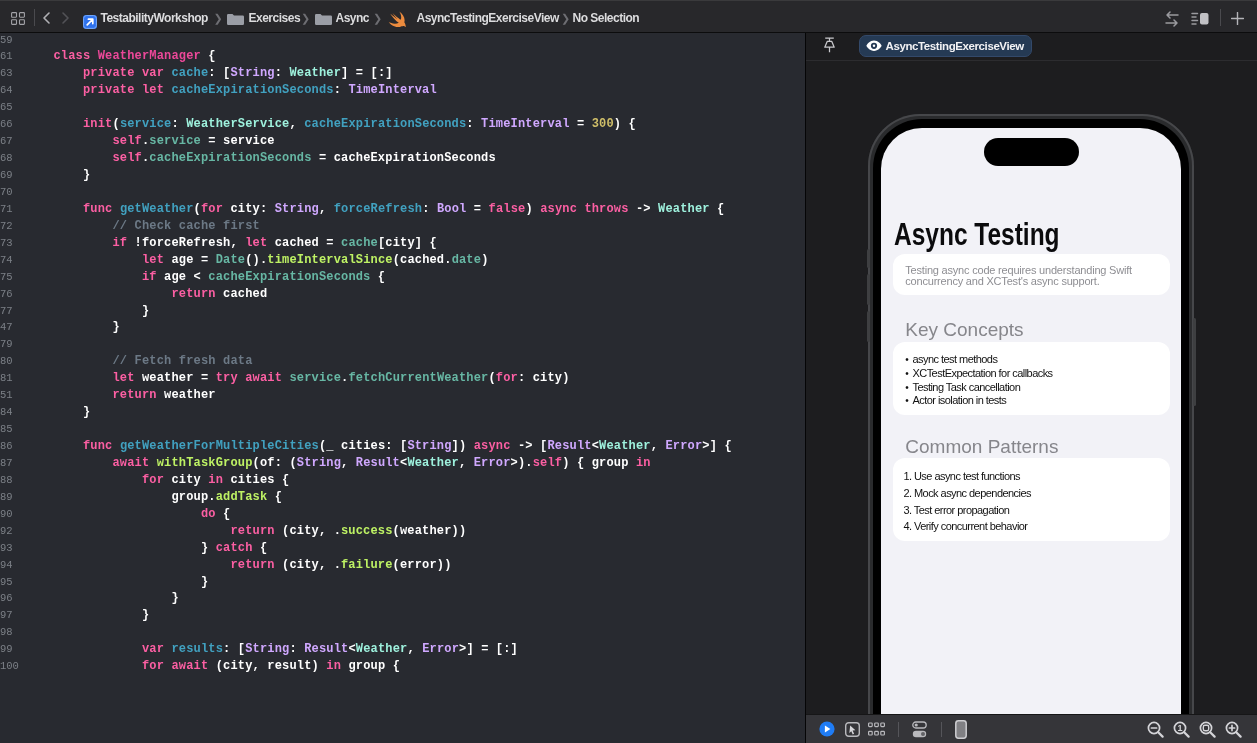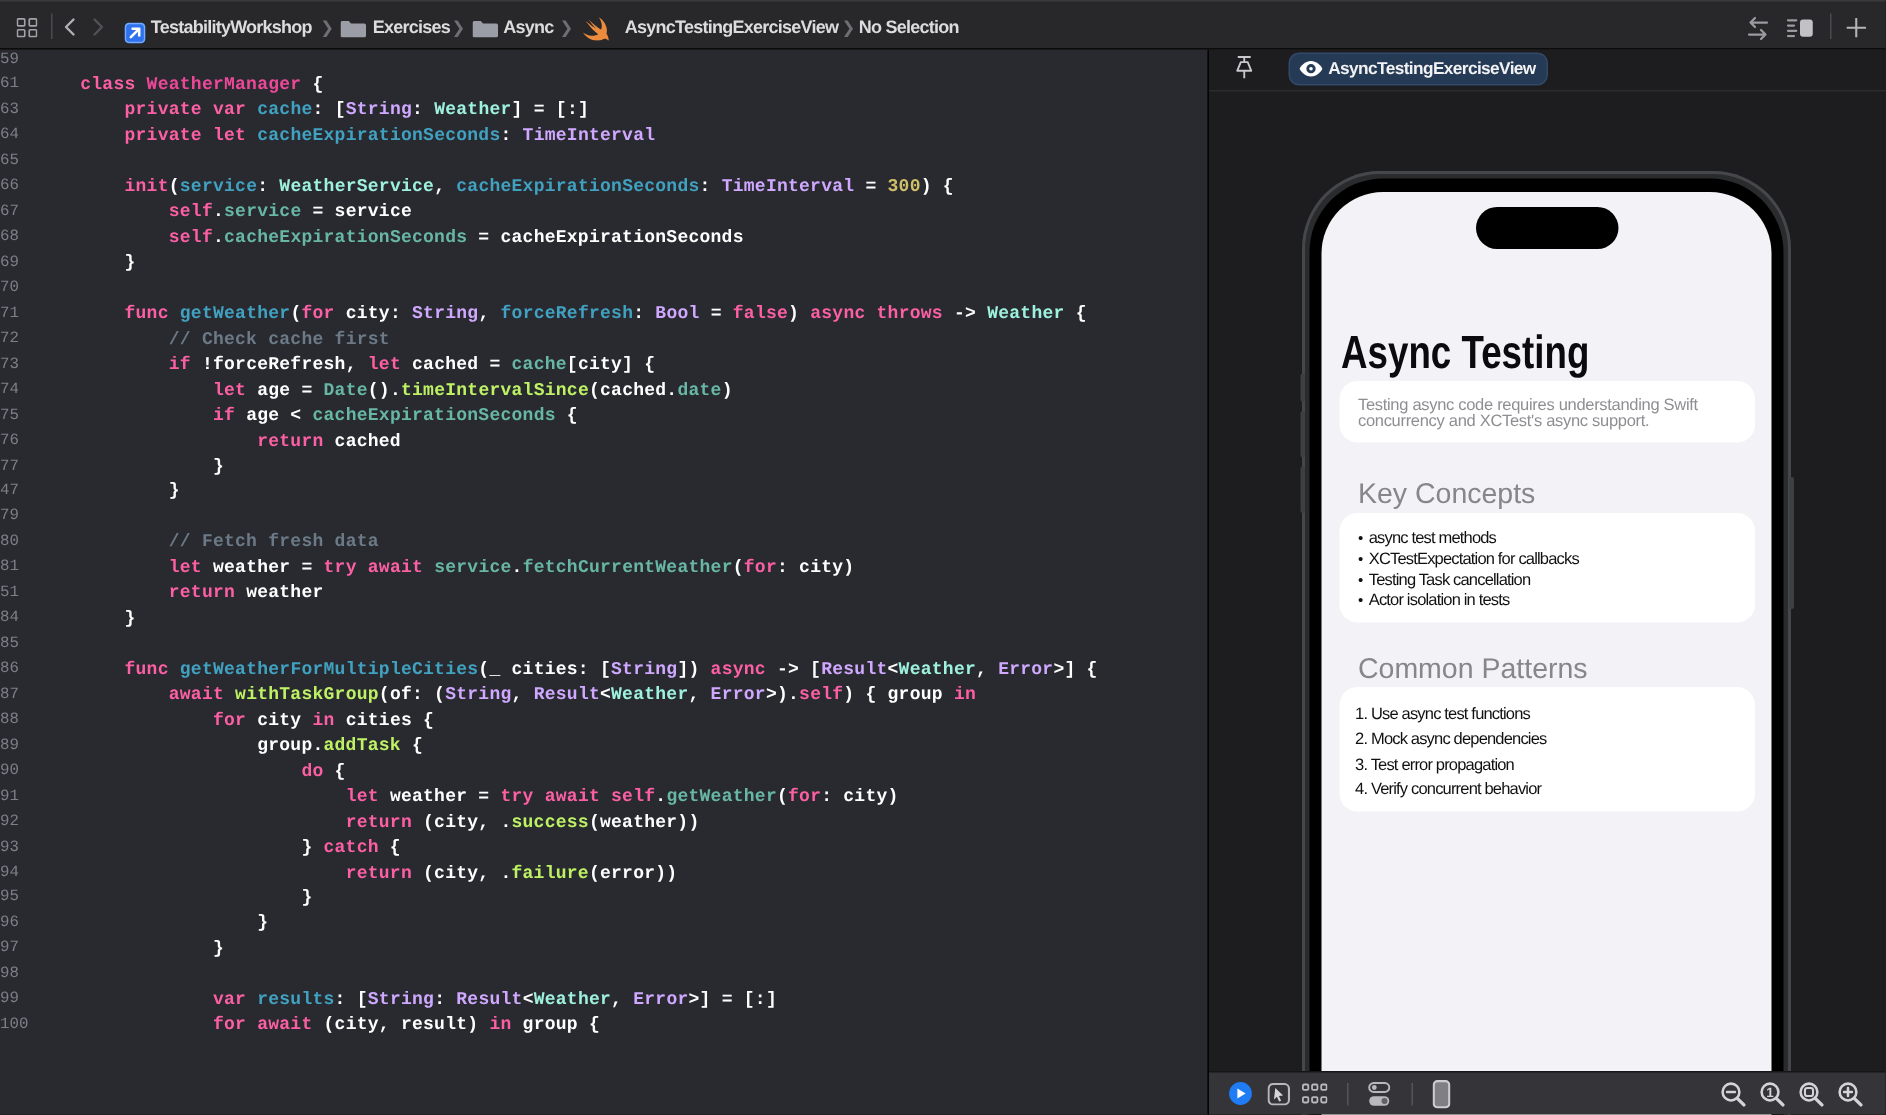--- a/index.html
+++ b/index.html
@@ -66,21 +66,20 @@
 <div class="row"><span class="num">80</span><span class="src">        <span class="c">// Fetch fresh data</span></span></div>
 <div class="row"><span class="num">81</span><span class="src">        <span class="k">let</span> weather = <span class="k">try</span> <span class="k">await</span> <span class="g">service</span>.<span class="g">fetchCurrentWeather</span>(<span class="k">for</span>: city)</span></div>
 <div class="row"><span class="num">51</span><span class="src">        <span class="k">return</span> weather</span></div>
 <div class="row"><span class="num">84</span><span class="src">    }</span></div>
 <div class="row"><span class="num">85</span><span class="src"></span></div>
 <div class="row"><span class="num">86</span><span class="src">    <span class="k">func</span> <span class="d">getWeatherForMultipleCities</span>(_ cities: [<span class="t">String</span>]) <span class="k">async</span> -&gt; [<span class="t">Result</span>&lt;<span class="m">Weather</span>, <span class="t">Error</span>&gt;] {</span></div>
 <div class="row"><span class="num">87</span><span class="src">        <span class="k">await</span> <span class="f">withTaskGroup</span>(of: (<span class="t">String</span>, <span class="t">Result</span>&lt;<span class="m">Weather</span>, <span class="t">Error</span>&gt;).<span class="k">self</span>) { group <span class="k">in</span></span></div>
 <div class="row"><span class="num">88</span><span class="src">            <span class="k">for</span> city <span class="k">in</span> cities {</span></div>
 <div class="row"><span class="num">89</span><span class="src">                group.<span class="f">addTask</span> {</span></div>
 <div class="row"><span class="num">90</span><span class="src">                    <span class="k">do</span> {</span></div>
-<div class="row"><span class="num">91</span><span class="src">                        <span class="k">let</span> weather = <span class="k">try</span> <span class="k">await</span> <span class="k">self</span>.<span class="g">getWeather</span>(<span class="k">for</span>: city)</span></div>
 <div class="row"><span class="num">92</span><span class="src">                        <span class="k">return</span> (city, .<span class="f">success</span>(weather))</span></div>
 <div class="row"><span class="num">93</span><span class="src">                    } <span class="k">catch</span> {</span></div>
 <div class="row"><span class="num">94</span><span class="src">                        <span class="k">return</span> (city, .<span class="f">failure</span>(error))</span></div>
 <div class="row"><span class="num">95</span><span class="src">                    }</span></div>
 <div class="row"><span class="num">96</span><span class="src">                }</span></div>
 <div class="row"><span class="num">97</span><span class="src">            }</span></div>
 <div class="row"><span class="num">98</span><span class="src"></span></div>
 <div class="row"><span class="num">99</span><span class="src">            <span class="k">var</span> <span class="d">results</span>: [<span class="t">String</span>: <span class="t">Result</span>&lt;<span class="m">Weather</span>, <span class="t">Error</span>&gt;] = [:]</span></div>
 <div class="row"><span class="num">100</span><span class="src">            <span class="k">for</span> <span class="k">await</span> (city, result) <span class="k">in</span> group {</span></div>
 </div>

